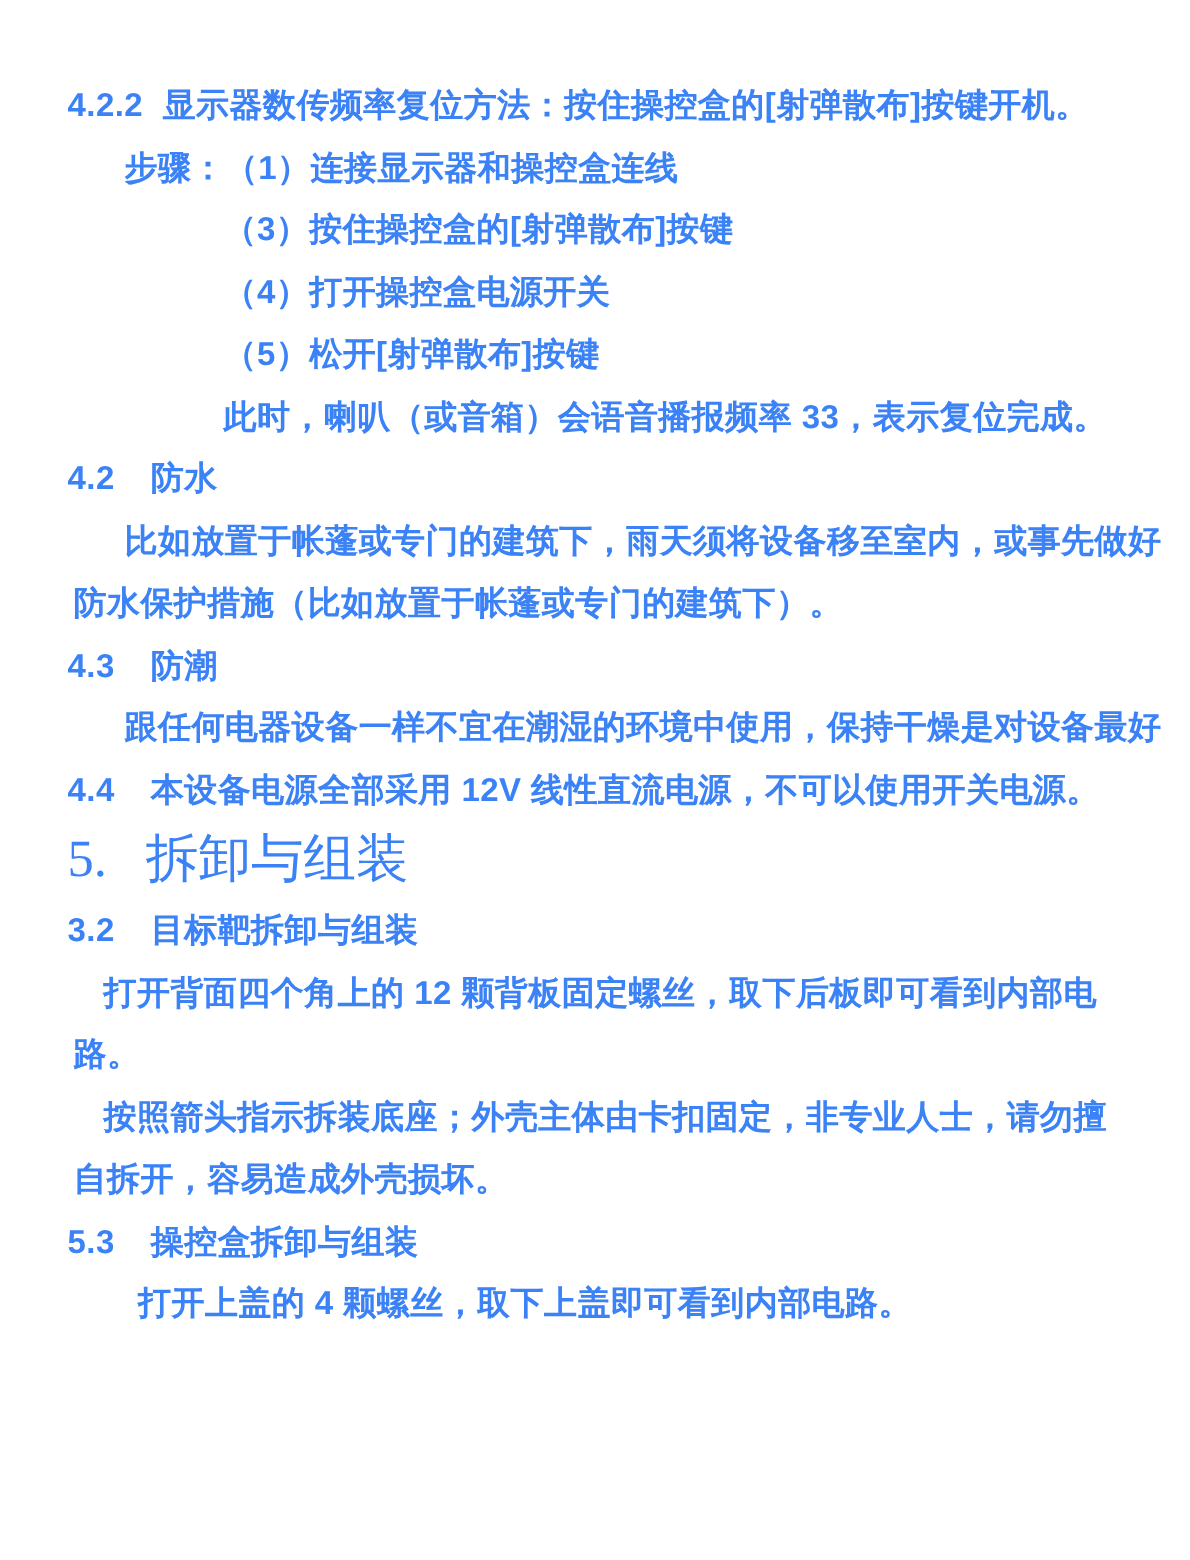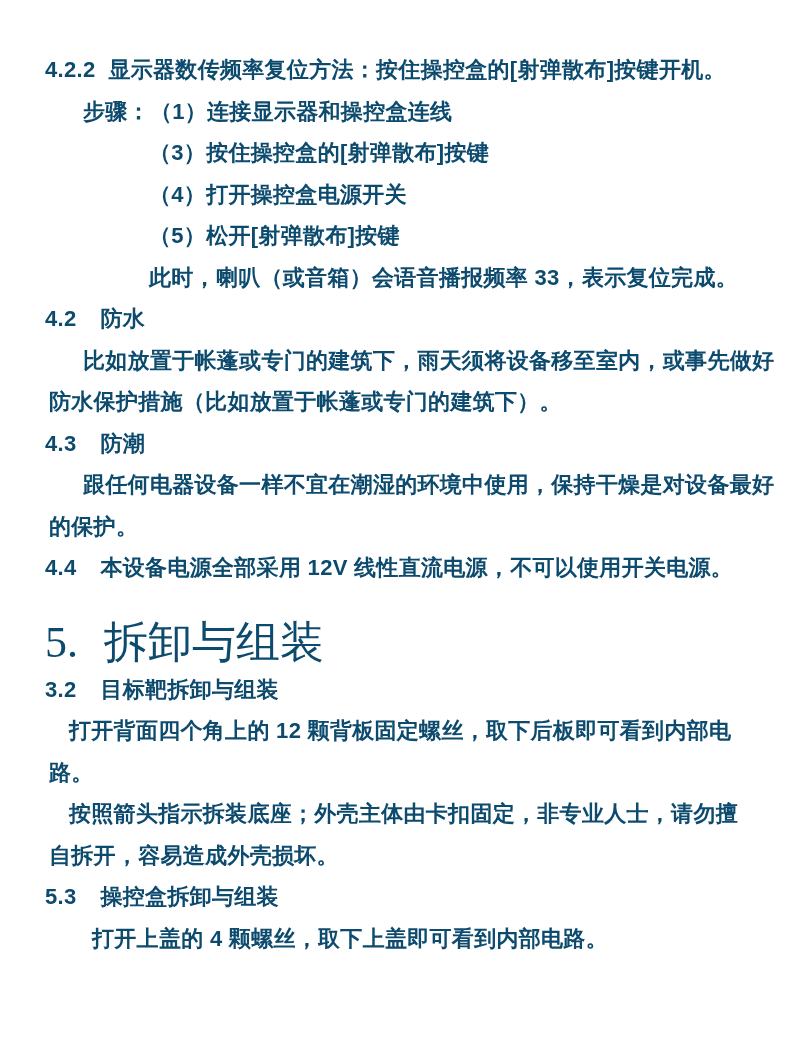--- a/index.html
+++ b/index.html
@@ -4,21 +4,21 @@
 <style>
   html, body {
     margin: 0;
     padding: 0;
   }
   .page {
     position: relative;
     width: 793px;
     height: 1031px;
     background: #ffffff;
-    color: #0c4a6e;
+    color: #3b82f6;
     overflow: hidden;
     font-family: "Liberation Sans", sans-serif;
   }
   .content {
     padding: 49px 43px 0 45px;
   }
   .line {
     font-size: 22px;
     font-weight: 700;
     line-height: 41.5px;
@@ -33,24 +33,23 @@
   
   .gap-narrow { display: inline-block; width: 13px; }
   .indent-steps   { margin-left: 38px; }   
   .indent-para    { margin-left: 38px; }   
   .indent-para5   { margin-left: 24px; }   
   .indent-para53  { margin-left: 47px; }   
   .indent-items   { margin-left: 104px; }  
   .indent-none    { margin-left: 4px; }
   .h-main {
     font-family: "Liberation Serif", serif;
-    font-size: 44px;
+    font-size: 35px;
     font-weight: 400;
     line-height: 52px;
-    margin-top: 28px;
     white-space: nowrap;
   }
   .h-main .gap-main { display: inline-block; width: 26px; }
 </style>
 </head>
 <body>
 
 <div class="page">
   <div class="content">
 
@@ -69,21 +68,20 @@
     <div class="line">
       <span class="sec-num">4.2</span><span class="gap-wide"></span><span>防水</span>
     </div>
     <div class="line indent-para">比如放置于帐蓬或专门的建筑下，雨天须将设备移至室内，或事先做好</div>
     <div class="line indent-none">防水保护措施（比如放置于帐蓬或专门的建筑下）。</div>
 
     <div class="line">
       <span class="sec-num">4.3</span><span class="gap-wide"></span><span>防潮</span>
     </div>
     <div class="line indent-para">跟任何电器设备一样不宜在潮湿的环境中使用，保持干燥是对设备最好</div>
-    <div class="line indent-none">的保护。</div>
 
     <div class="line">
       <span class="sec-num">4.4</span><span class="gap-wide"></span><span>本设备电源全部采用 12V 线性直流电源，不可以使用开关电源。</span>
     </div>
 
     <div class="h-main">
       <span class="sec-num">5.</span><span class="gap-main"></span><span>拆卸与组装</span>
     </div>
 
     <div class="line">

